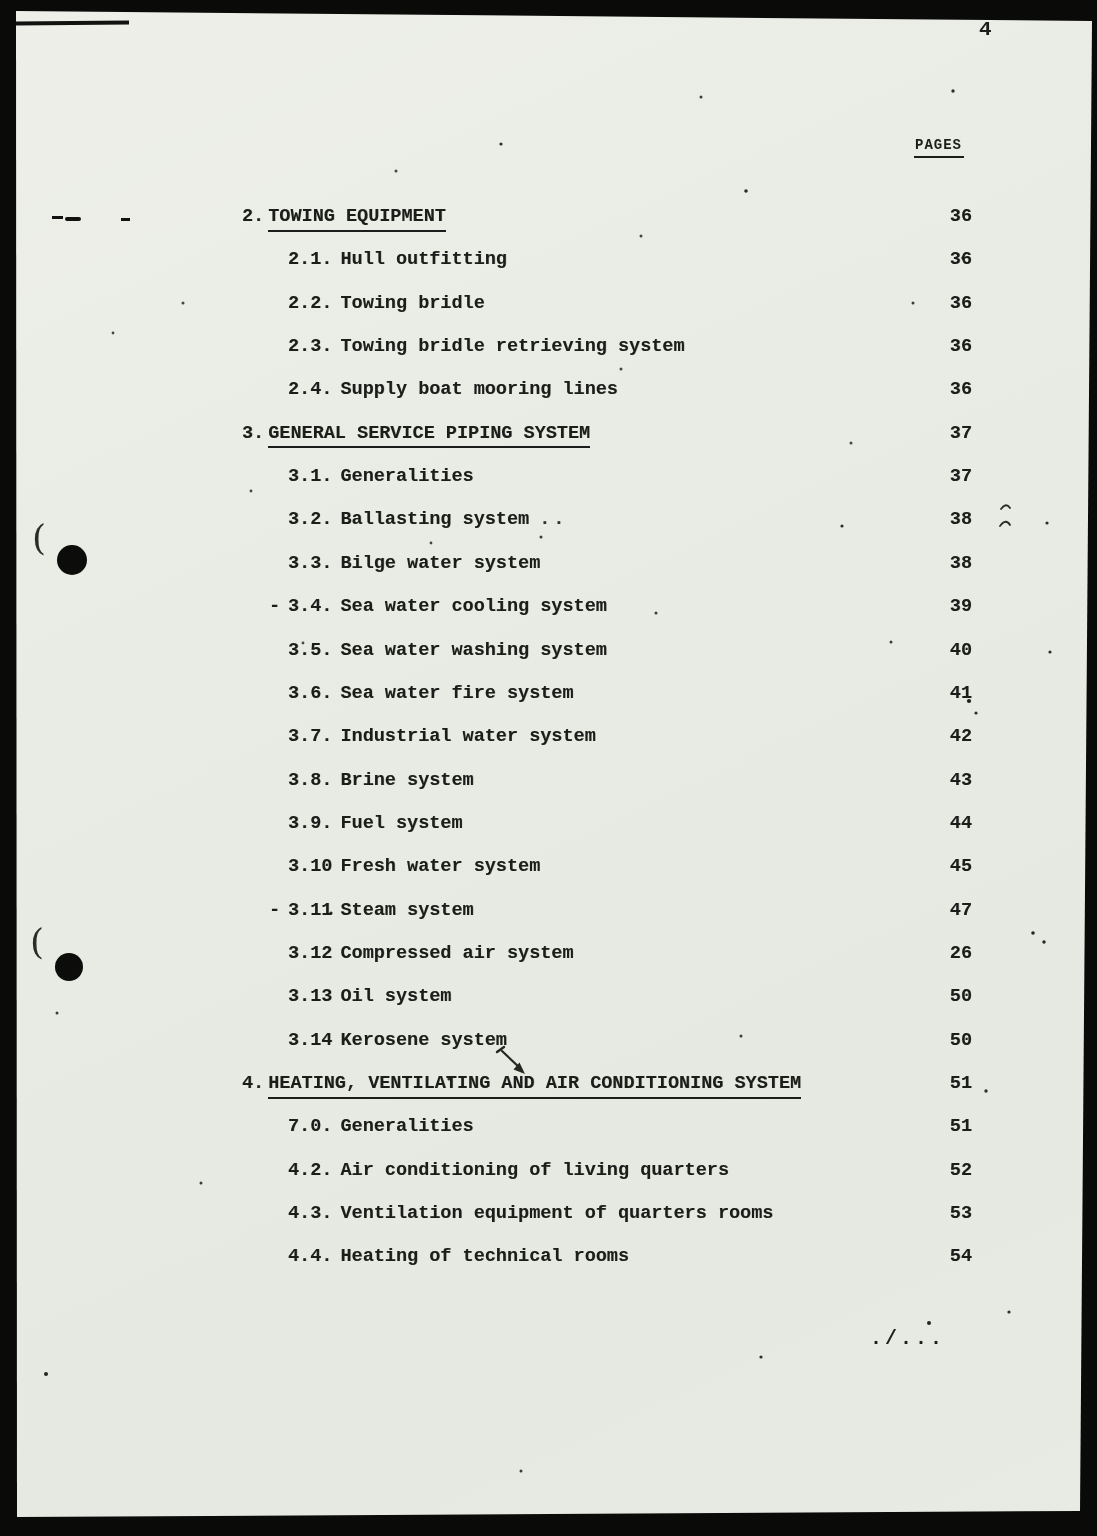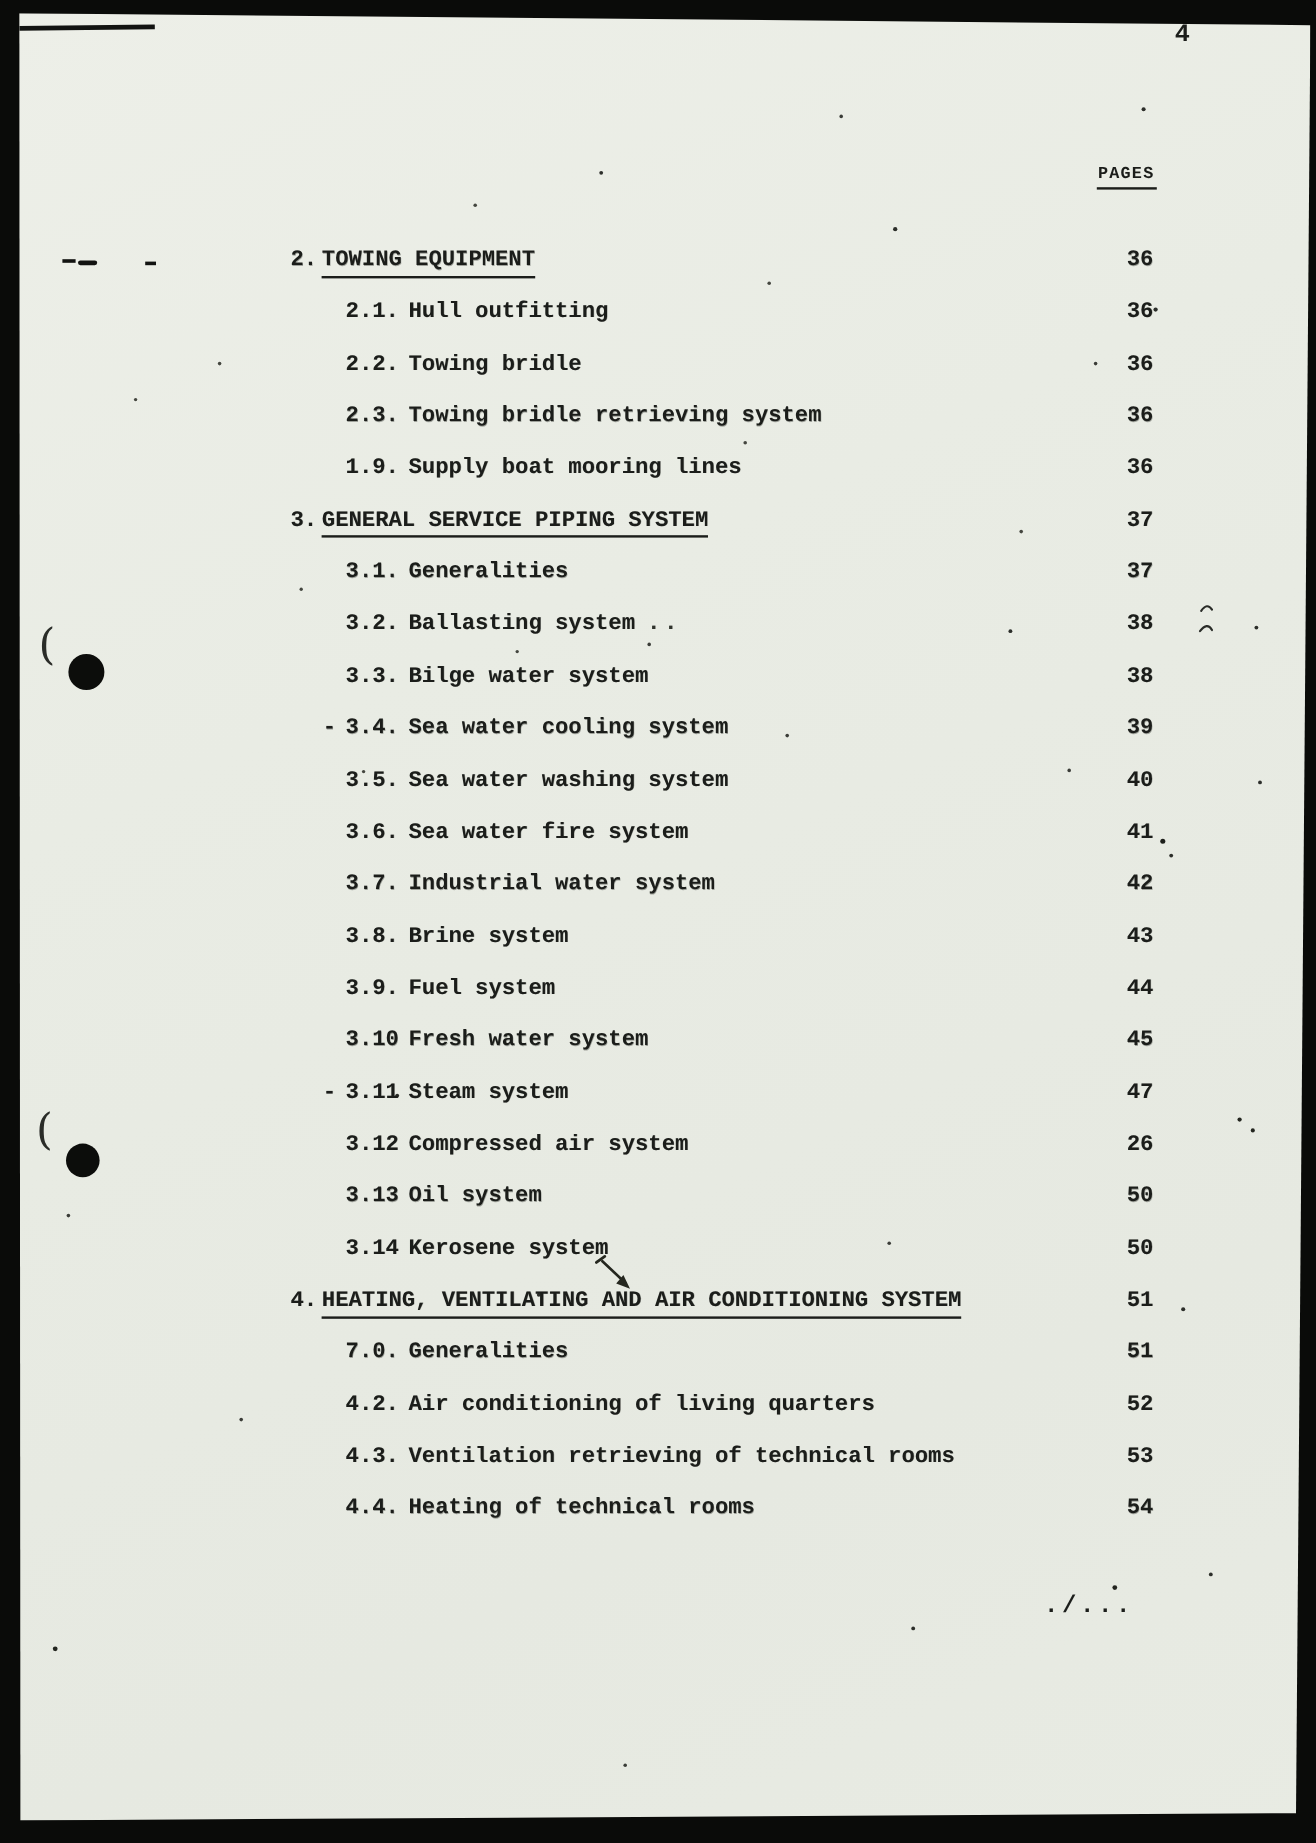--- a/index.html
+++ b/index.html
@@ -30,21 +30,21 @@
   .toc-row{
     position:absolute;left:0;width:100%;height:27px;
     font-size:18.5px;font-weight:bold;color:#1b1d1a;white-space:nowrap;
     text-shadow:0.4px 0.4px 0 rgba(20,22,18,0.35);
   }
   .level-0{padding-left:242px;}
   .level-1{padding-left:288px;}
   .toc-row .num{margin-right:8px;}
   .level-0 .num{margin-right:4px;}
   .title.underlined{border-bottom:2.5px solid #1b1d1a;padding-bottom:2.5px;}
-  .pagenum{position:absolute;left:928px;width:44px;text-align:center;}
+  .pagenum{position:absolute;left:928px;width:44px;text-align:right;}
   .level-1 .prefix{position:absolute;left:269px;}
   .suffix{margin-left:10px;letter-spacing:3px;color:#30332d;}
   
   .continuation{
     position:absolute;left:870px;top:1327px;
     font-size:20px;font-weight:bold;color:#1b1d1a;letter-spacing:3px;
   }
   
   .artifact{position:absolute;background:#121311;}
   .scan-line-top{left:16px;top:21px;width:113px;height:4px;transform:rotate(-0.6deg);}
@@ -91,40 +91,40 @@
 
     <div class="corner-page-number">4</div>
 
     <div class="pages-header">PAGES</div>
 
     <div class="toc-list">
         <div class="toc-row level-0" style="top: 206px;"><span class="num">2.</span><span class="title underlined">TOWING EQUIPMENT</span><span class="pagenum">36</span></div>
         <div class="toc-row level-1" style="top: 249.35px;"><span class="num">2.1.</span><span class="title">Hull outfitting</span><span class="pagenum">36</span></div>
         <div class="toc-row level-1" style="top: 292.7px;"><span class="num">2.2.</span><span class="title">Towing bridle</span><span class="pagenum">36</span></div>
         <div class="toc-row level-1" style="top: 336.05px;"><span class="num">2.3.</span><span class="title">Towing bridle retrieving system</span><span class="pagenum">36</span></div>
-        <div class="toc-row level-1" style="top: 379.4px;"><span class="num">1.9.</span><span class="title">Supply boat mooring lines</span><span class="pagenum">36</span></div>
+        <div class="toc-row level-1" style="top: 379.4px;"><span class="num">2.4.</span><span class="title">Supply boat mooring lines</span><span class="pagenum">36</span></div>
         <div class="toc-row level-0" style="top: 422.75px;"><span class="num">3.</span><span class="title underlined">GENERAL SERVICE PIPING SYSTEM</span><span class="pagenum">37</span></div>
         <div class="toc-row level-1" style="top: 466.1px;"><span class="num">3.1.</span><span class="title">Generalities</span><span class="pagenum">37</span></div>
         <div class="toc-row level-1" style="top: 509.45px;"><span class="num">3.2.</span><span class="title">Ballasting system</span><span class="suffix">..</span><span class="pagenum">38</span></div>
         <div class="toc-row level-1" style="top: 552.8px;"><span class="num">3.3.</span><span class="title">Bilge water system</span><span class="pagenum">38</span></div>
         <div class="toc-row level-1" style="top: 596.15px;"><span class="prefix">-</span><span class="num">3.4.</span><span class="title">Sea water cooling system</span><span class="pagenum">39</span></div>
         <div class="toc-row level-1" style="top: 639.5px;"><span class="num">3.5.</span><span class="title">Sea water washing system</span><span class="pagenum">40</span></div>
         <div class="toc-row level-1" style="top: 682.85px;"><span class="num">3.6.</span><span class="title">Sea water fire system</span><span class="pagenum">41</span></div>
         <div class="toc-row level-1" style="top: 726.2px;"><span class="num">3.7.</span><span class="title">Industrial water system</span><span class="pagenum">42</span></div>
         <div class="toc-row level-1" style="top: 769.55px;"><span class="num">3.8.</span><span class="title">Brine system</span><span class="pagenum">43</span></div>
         <div class="toc-row level-1" style="top: 812.9px;"><span class="num">3.9.</span><span class="title">Fuel system</span><span class="pagenum">44</span></div>
         <div class="toc-row level-1" style="top: 856.25px;"><span class="num">3.10</span><span class="title">Fresh water system</span><span class="pagenum">45</span></div>
         <div class="toc-row level-1" style="top: 899.6px;"><span class="prefix">-</span><span class="num">3.11</span><span class="title">Steam system</span><span class="pagenum">47</span></div>
         <div class="toc-row level-1" style="top: 942.95px;"><span class="num">3.12</span><span class="title">Compressed air system</span><span class="pagenum">26</span></div>
         <div class="toc-row level-1" style="top: 986.3px;"><span class="num">3.13</span><span class="title">Oil system</span><span class="pagenum">50</span></div>
         <div class="toc-row level-1" style="top: 1029.65px;"><span class="num">3.14</span><span class="title">Kerosene system</span><span class="pagenum">50</span></div>
         <div class="toc-row level-0" style="top: 1073px;"><span class="num">4.</span><span class="title underlined">HEATING, VENTILATING AND AIR CONDITIONING SYSTEM</span><span class="pagenum">51</span></div>
         <div class="toc-row level-1" style="top: 1116.35px;"><span class="num">7.0.</span><span class="title">Generalities</span><span class="pagenum">51</span></div>
         <div class="toc-row level-1" style="top: 1159.7px;"><span class="num">4.2.</span><span class="title">Air conditioning of living quarters</span><span class="pagenum">52</span></div>
-        <div class="toc-row level-1" style="top: 1203.05px;"><span class="num">4.3.</span><span class="title">Ventilation retrieving of technical rooms</span><span class="pagenum">53</span></div>
+        <div class="toc-row level-1" style="top: 1203.05px;"><span class="num">4.3.</span><span class="title">Ventilation equipment of quarters rooms</span><span class="pagenum">53</span></div>
         <div class="toc-row level-1" style="top: 1246.4px;"><span class="num">4.4.</span><span class="title">Heating of technical rooms</span><span class="pagenum">54</span></div>
       </div>
 
     <div class="continuation">./...</div>
 
     <div class="artifact scan-line-top"></div>
     <div class="artifact dash-1"></div>
     <div class="artifact dash-2"></div>
     <div class="artifact dash-3"></div>
 

